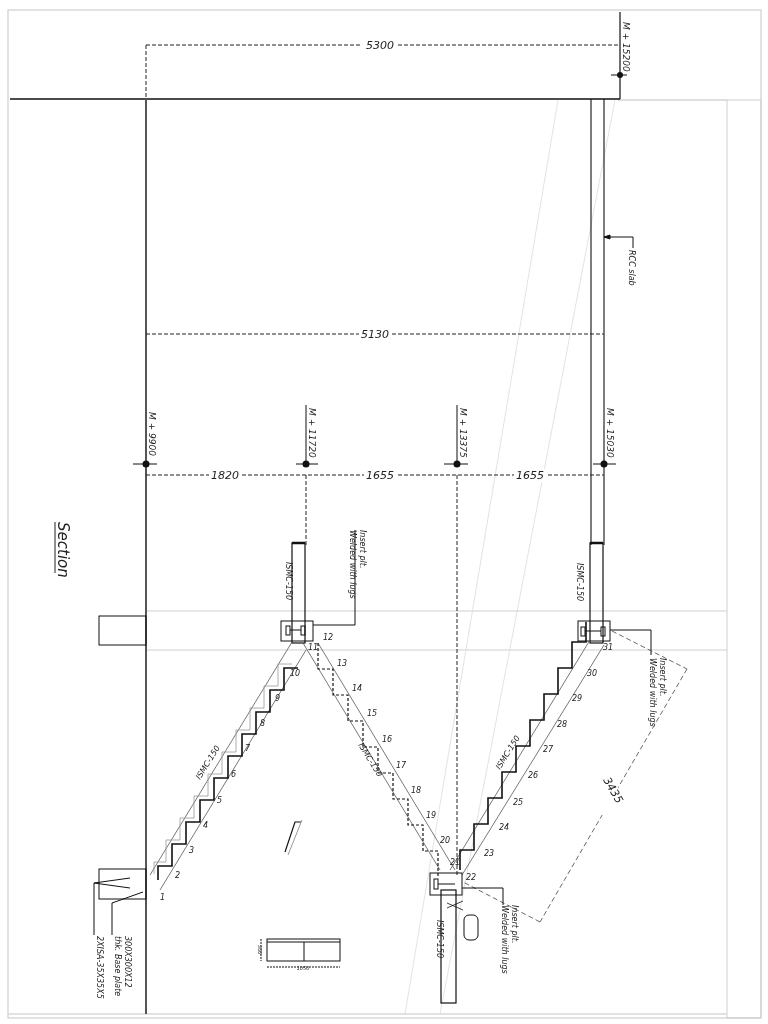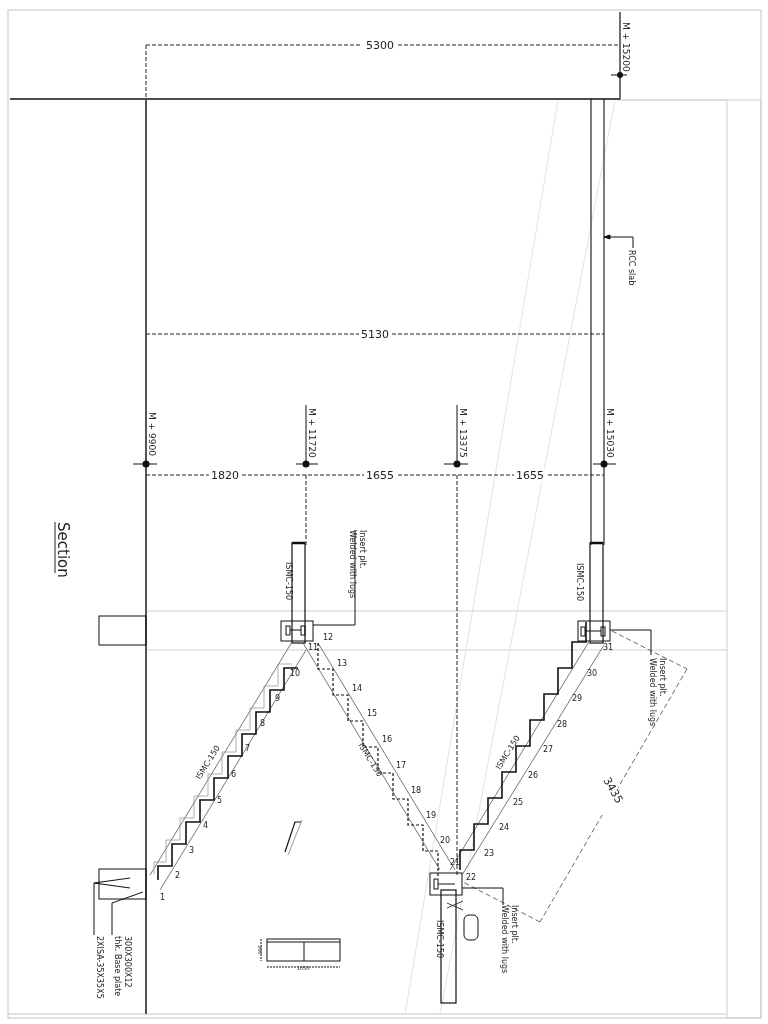--- a/index.html
+++ b/index.html
@@ -1,17 +1,17 @@
 <!DOCTYPE html>
 <html><head>
 <meta charset="utf-8">
 <style>
   html, body { margin:0; padding:0; background:#ffffff; }
   body { width:768px; height:1024px; overflow:hidden; position:relative; font-family:"Liberation Sans", sans-serif; }
-  #sheet { position:absolute; left:0; top:0; width:768px; height:812px; }
+  #sheet { position:absolute; left:0; top:0; width:768px; height:812px;font-style:italic; }
   svg text { font-family:"DejaVu Sans", sans-serif; fill:#222; }
   .dim { font-size:11px; }
   .lvl { font-size:9px; }
   .note { font-size:8px; }
   .step { font-size:8px; }
   .title { font-size:15px; }
 </style>
 </head>
 <body>
 

